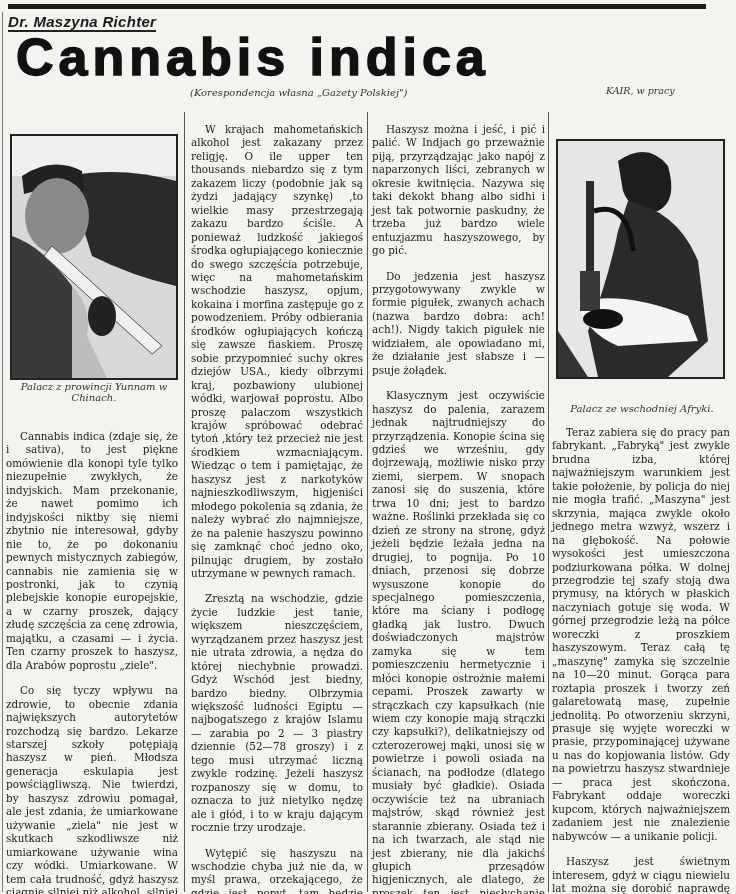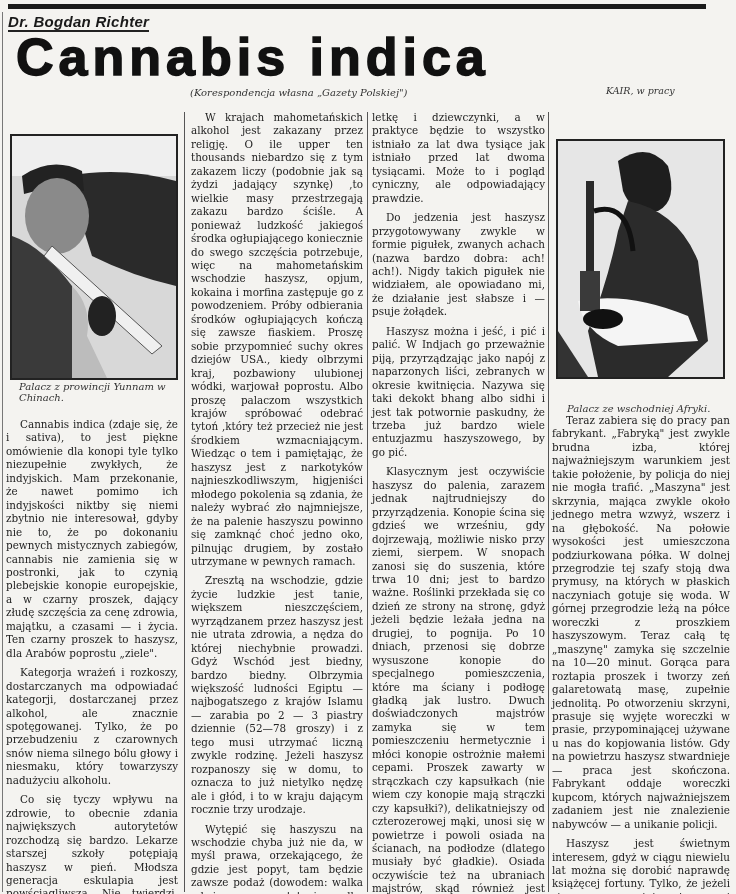--- a/index.html
+++ b/index.html
@@ -4,39 +4,39 @@
 <style>
   html, body { margin:0; padding:0; }
   body { width:736px; height:894px; background:#f4f3f0; position:relative; overflow:hidden; font-family:"DejaVu Serif", serif; color:#1a1a1a; }
   .topbar { position:absolute; left:8px; top:4px; width:698px; height:5px; background:#1b1b1b; }
   .leftrule { position:absolute; left:2px; top:12px; width:1px; height:880px; background:#777; }
   .author { position:absolute; left:8px; top:13px; font-family:"Liberation Sans", sans-serif; font-weight:bold; font-style:italic; font-size:15px; letter-spacing:0.3px; border-bottom:2px solid #222; line-height:17px; }
   .title { position:absolute; left:16px; width:736px; top:26px; text-align:left; font-family:"Liberation Sans", sans-serif; font-weight:900; font-size:52px; letter-spacing:5px; line-height:62px; -webkit-text-stroke:1.5px #111; color:#111; }
   .corr { position:absolute; left:190px; top:87px; font-style:italic; font-size:10px; color:#333;text-align:right; }
   .dateline { position:absolute; left:606px; top:85px; font-style:italic; font-size:9.5px; color:#333; }
   .col { position:absolute; font-size:10.4px; line-height:13.45px; text-align:justify; hyphens:manual; color:#222; }
-  .col p { margin:0 0 6px 0; text-indent:14px; }
+  .col p { margin:12px 0 6px 0; text-indent:14px; }
   .col p.noind { text-indent:0; }
   .c1 { left:6px; top:418px; width:172px; }
   .c2 { left:191px; top:111px; width:172px; }
   .c3 { left:372px; top:111px; width:173px; }
   .c4 { left:552px; top:414px; width:178px; }
   .vr { position:absolute; width:1px; background:#555; }
   .photo { position:absolute; border:2px solid #222; overflow:hidden; }
   .p1 { left:10px; top:134px; width:164px; height:242px; background:#cfcfcf; }
   .p2 { left:556px; top:139px; width:165px; height:236px; background:#ddd; }
-  .caption { position:absolute; font-style:italic; font-size:10px; color:#333; text-align:left;padding-left:15px; }
+  .caption { position:absolute; font-style:italic; font-size:10px; color:#333; text-align:center; }
 </style>
 </head>
 <body>
 
 <div class="topbar"></div>
 <div class="leftrule"></div>
 
-<div class="author">Dr. Bogdan Richter</div>
+<div class="author">Dr. Maszyna Richter</div>
 <div class="title">Cannabis indica</div>
 <div class="corr">(Korespondencja własna „Gazety Polskiej")</div>
 <div class="dateline">KAIR, w pracy</div>
 
 <div class="photo p1">
   <svg width="164" height="242" viewBox="0 0 164 242">
     <rect width="164" height="242" fill="#d8d8d8"></rect>
     <rect x="0" y="0" width="164" height="40" fill="#efefef"></rect>
     <path d="M55 40 Q110 30 164 45 L164 150 Q120 140 80 120 Z" fill="#2a2a2a"></path>
     <path d="M10 40 Q40 20 70 35 L72 55 Q40 50 12 58 Z" fill="#222"></path>
@@ -63,35 +63,33 @@
   </svg>
 </div>
 <div class="caption" style="left:552px; top:403px; width:180px;">Palacz ze wschodniej Afryki.</div>
 
 <div class="vr" style="left:184px; top:112px; height:780px;"></div>
 <div class="vr" style="left:367px; top:112px; height:780px;"></div>
 <div class="vr" style="left:548px; top:112px; height:780px;"></div>
 
 <div class="col c1">
   <p>Cannabis indica (zdaje się, że i sativa), to jest piękne omówienie dla konopi tyle tylko niezupełnie zwykłych, że indyjskich. Mam przekonanie, że nawet pomimo ich indyjskości niktby się niemi zbytnio nie interesował, gdyby nie to, że po dokonaniu pewnych mistycznych zabiegów, cannabis nie zamienia się w postronki, jak to czynią plebejskie konopie europejskie, a w czarny proszek, dający złudę szczęścia za cenę zdrowia, majątku, a czasami — i życia. Ten czarny proszek to haszysz, dla Arabów poprostu „ziele".</p>
-  <p>Kategorja wrażeń i rozkoszy, dostarczanych ma odpowiadać kategorji, dostarczanej przez alkohol, ale znacznie spotęgowanej. Tylko, że po przebudzeniu z czarownych snów niema silnego bólu głowy i niesmaku, który towarzyszy nadużyciu alkoholu.</p>
   <p>Co się tyczy wpływu na zdrowie, to obecnie zdania największych autorytetów rozchodzą się bardzo. Lekarze starszej szkoły potępiają haszysz w pień. Młodsza generacja eskulapia jest powściągliwszą. Nie twierdzi, by haszysz zdrowiu pomagał, ale jest zdania, że umiarkowane używanie „ziela" nie jest w skutkach szkodliwsze niż umiarkowane używanie wina czy wódki. Umiarkowane. W tem cała trudność, gdyż haszysz ciągnie silniej niż alkohol, silniej niż nikotyna, i trzeba bardzo wiele silnej woli, by nie przekroczyć granicy między umiarkowaniem a nieumiarkowaniem.</p>
 </div>
 
 <div class="col c2">
   <p>W krajach mahometańskich alkohol jest zakazany przez religję. O ile upper ten thousands niebardzo się z tym zakazem liczy (podobnie jak są żydzi jadający szynkę) ,to wielkie masy przestrzegają zakazu bardzo ściśle. A ponieważ ludzkość jakiegoś środka ogłupiającego koniecznie do swego szczęścia potrzebuje, więc na mahometańskim wschodzie haszysz, opjum, kokaina i morfina zastępuje go z powodzeniem. Próby odbierania środków ogłupiających kończą się zawsze fiaskiem. Proszę sobie przypomnieć suchy okres dziejów USA., kiedy olbrzymi kraj, pozbawiony ulubionej wódki, warjował poprostu. Albo proszę palaczom wszystkich krajów spróbować odebrać tytoń ,który też przecież nie jest środkiem wzmacniającym. Wiedząc o tem i pamiętając, że haszysz jest z narkotyków najnieszkodliwszym, higjeniści młodego pokolenia są zdania, że należy wybrać zło najmniejsze, że na palenie haszyszu powinno się zamknąć choć jedno oko, pilnując drugiem, by zostało utrzymane w pewnych ramach.</p>
   <p>Zresztą na wschodzie, gdzie życie ludzkie jest tanie, większem nieszczęściem, wyrządzanem przez haszysz jest nie utrata zdrowia, a nędza do której niechybnie prowadzi. Gdyż Wschód jest biedny, bardzo biedny. Olbrzymia większość ludności Egiptu — najbogatszego z krajów Islamu — zarabia po 2 — 3 piastry dziennie (52—78 groszy) i z tego musi utrzymać liczną zwykle rodzinę. Jeżeli haszysz rozpanoszy się w domu, to oznacza to już nietylko nędzę ale i głód, i to w kraju dającym rocznie trzy urodzaje.</p>
   <p>Wytępić się haszyszu na wschodzie chyba już nie da, w myśl prawa, orzekającego, że gdzie jest popyt, tam będzie zawsze podaż (dowodem: walka odwieczna z prostytucją, walka o wódkę w USA.) Gdy w ostatnich latach, dzięki lepszemu nadzorowi międzynarodowemu, ceny na haszysz poszły w górę, Egipt znalazł sobie odrazu — ersatz. Najbiedniejsi, którzy sobie na fajkę ziela pozwolić nie mogą — piją „czarną herbatę", ohydny wywar z 2 — 3 łyżek stołowych herbaty na szklankę. Skutek jest jeżeli niezupełnie ten sam, to przynajmniej bardzo podobny.</p>
 
 </div>
 
 <div class="col c3">
-  <p class="noind">letkę i dziewczynki, a w praktyce będzie to wszystko istniało za lat dwa tysiące jak istniało przed lat dwoma tysiącami. Może to i pogląd cyniczny, ale odpowiadający prawdzie.</p>
+  <p>Haszysz można i jeść, i pić i palić. W Indjach go przeważnie piją, przyrządzając jako napój z naparzonych liści, zebranych w okresie kwitnięcia. Nazywa się taki dekokt bhang albo sidhi i jest tak potwornie paskudny, że trzeba już bardzo wiele entuzjazmu haszyszowego, by go pić.</p>
   <p>Do jedzenia jest haszysz przygotowywany zwykle w formie pigułek, zwanych achach (nazwa bardzo dobra: ach! ach!). Nigdy takich pigułek nie widziałem, ale opowiadano mi, że działanie jest słabsze i — psuje żołądek.</p>
-  <p>Haszysz można i jeść, i pić i palić. W Indjach go przeważnie piją, przyrządzając jako napój z naparzonych liści, zebranych w okresie kwitnięcia. Nazywa się taki dekokt bhang albo sidhi i jest tak potwornie paskudny, że trzeba już bardzo wiele entuzjazmu haszyszowego, by go pić.</p>
   <p>Klasycznym jest oczywiście haszysz do palenia, zarazem jednak najtrudniejszy do przyrządzenia. Konopie ścina się gdzieś we wrześniu, gdy dojrzewają, możliwie nisko przy ziemi, sierpem. W snopach zanosi się do suszenia, które trwa 10 dni; jest to bardzo ważne. Roślinki przekłada się co dzień ze strony na stronę, gdyż jeżeli będzie leżała jedna na drugiej, to pognija. Po 10 dniach, przenosi się dobrze wysuszone konopie do specjalnego pomieszczenia, które ma ściany i podłogę gładką jak lustro. Dwuch doświadczonych majstrów zamyka się w tem pomieszczeniu hermetycznie i młóci konopie ostrożnie małemi cepami. Proszek zawarty w strączkach czy kapsułkach (nie wiem czy konopie mają strączki czy kapsułki?), delikatniejszy od czterozerowej mąki, unosi się w powietrze i powoli osiada na ścianach, na podłodze (dlatego musiały być gładkie). Osiada oczywiście też na ubraniach majstrów, skąd również jest starannie zbierany. Osiada też i na ich twarzach, ale stąd nie jest zbierany, nie dla jakichś głupich przesądów higjenicznych, ale dlatego, że proszek ten jest niesłychanie hygroskopijny i ze spoconych zawsze w tym klimacie twarzy wypija wilgoć, która go czyni niezdatnym do użytku. Ten proszek jest najwyższym i najdroższym gatunkiem haszyszu, wypadającym daleko drożej niż najkosztowniejsze Uppmany czy Henry Claye.</p>
 
 </div>
 
 <div class="col c4">
   <p>Teraz zabiera się do pracy pan fabrykant. „Fabryką" jest zwykle brudna izba, której najważniejszym warunkiem jest takie położenie, by policja do niej nie mogła trafić. „Maszyna" jest skrzynia, mająca zwykle około jednego metra wzwyż, wszerz i na głębokość. Na połowie wysokości jest umieszczona podziurkowana półka. W dolnej przegrodzie tej szafy stoją dwa prymusy, na których w płaskich naczyniach gotuje się woda. W górnej przegrodzie leżą na półce woreczki z proszkiem haszyszowym. Teraz całą tę „maszynę" zamyka się szczelnie na 10—20 minut. Gorąca para roztapia proszek i tworzy zeń galaretowatą masę, zupełnie jednolitą. Po otworzeniu skrzyni, prasuje się wyjęte woreczki w prasie, przypominającej używane u nas do kopjowania listów. Gdy na powietrzu haszysz stwardnieje — praca jest skończona. Fabrykant oddaje woreczki kupcom, których najważniejszem zadaniem jest nie znalezienie nabywców — a unikanie policji.</p>
   <p>Haszysz jest świetnym interesem, gdyż w ciągu niewielu lat można się dorobić naprawdę książęcej fortuny. Tylko, że jeżeli się noga powinie, to grozi wieloletnie więzienie w Turze. A więzienie to, położone blisko Heluanu, ma wprawdzie klimat leczniczy, za który chorzy z Europy płacą drogo, ale ma również pewne cechy, po których można poznać niechybnie że nie jest Palace-hotelem.</p>
 </div>
 
 </body></html>

